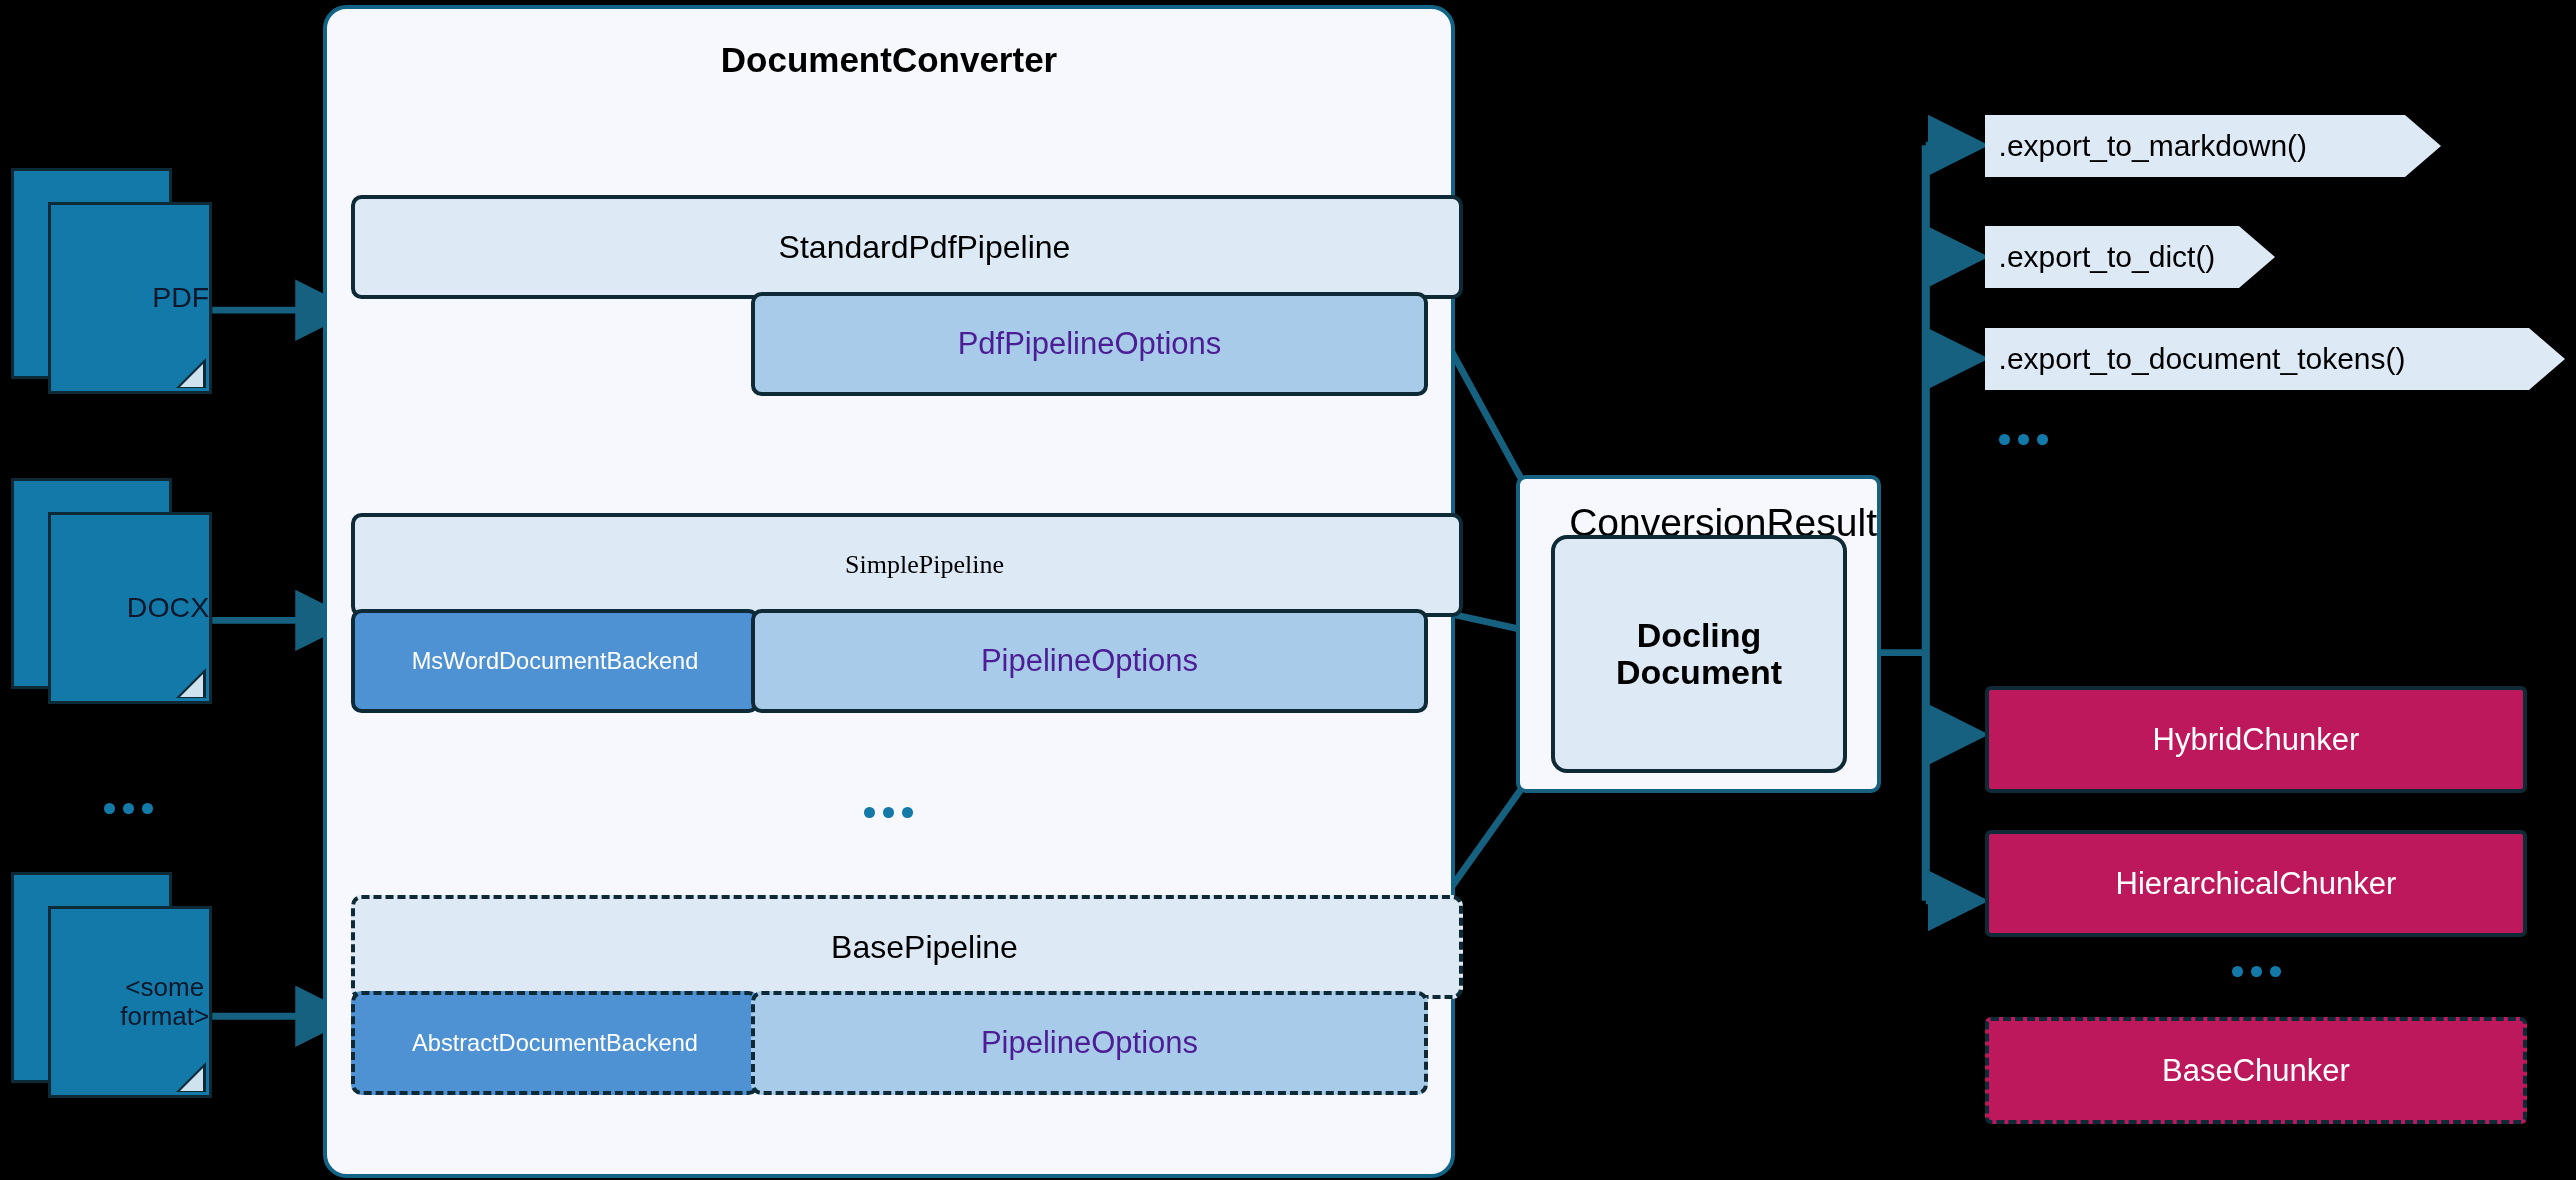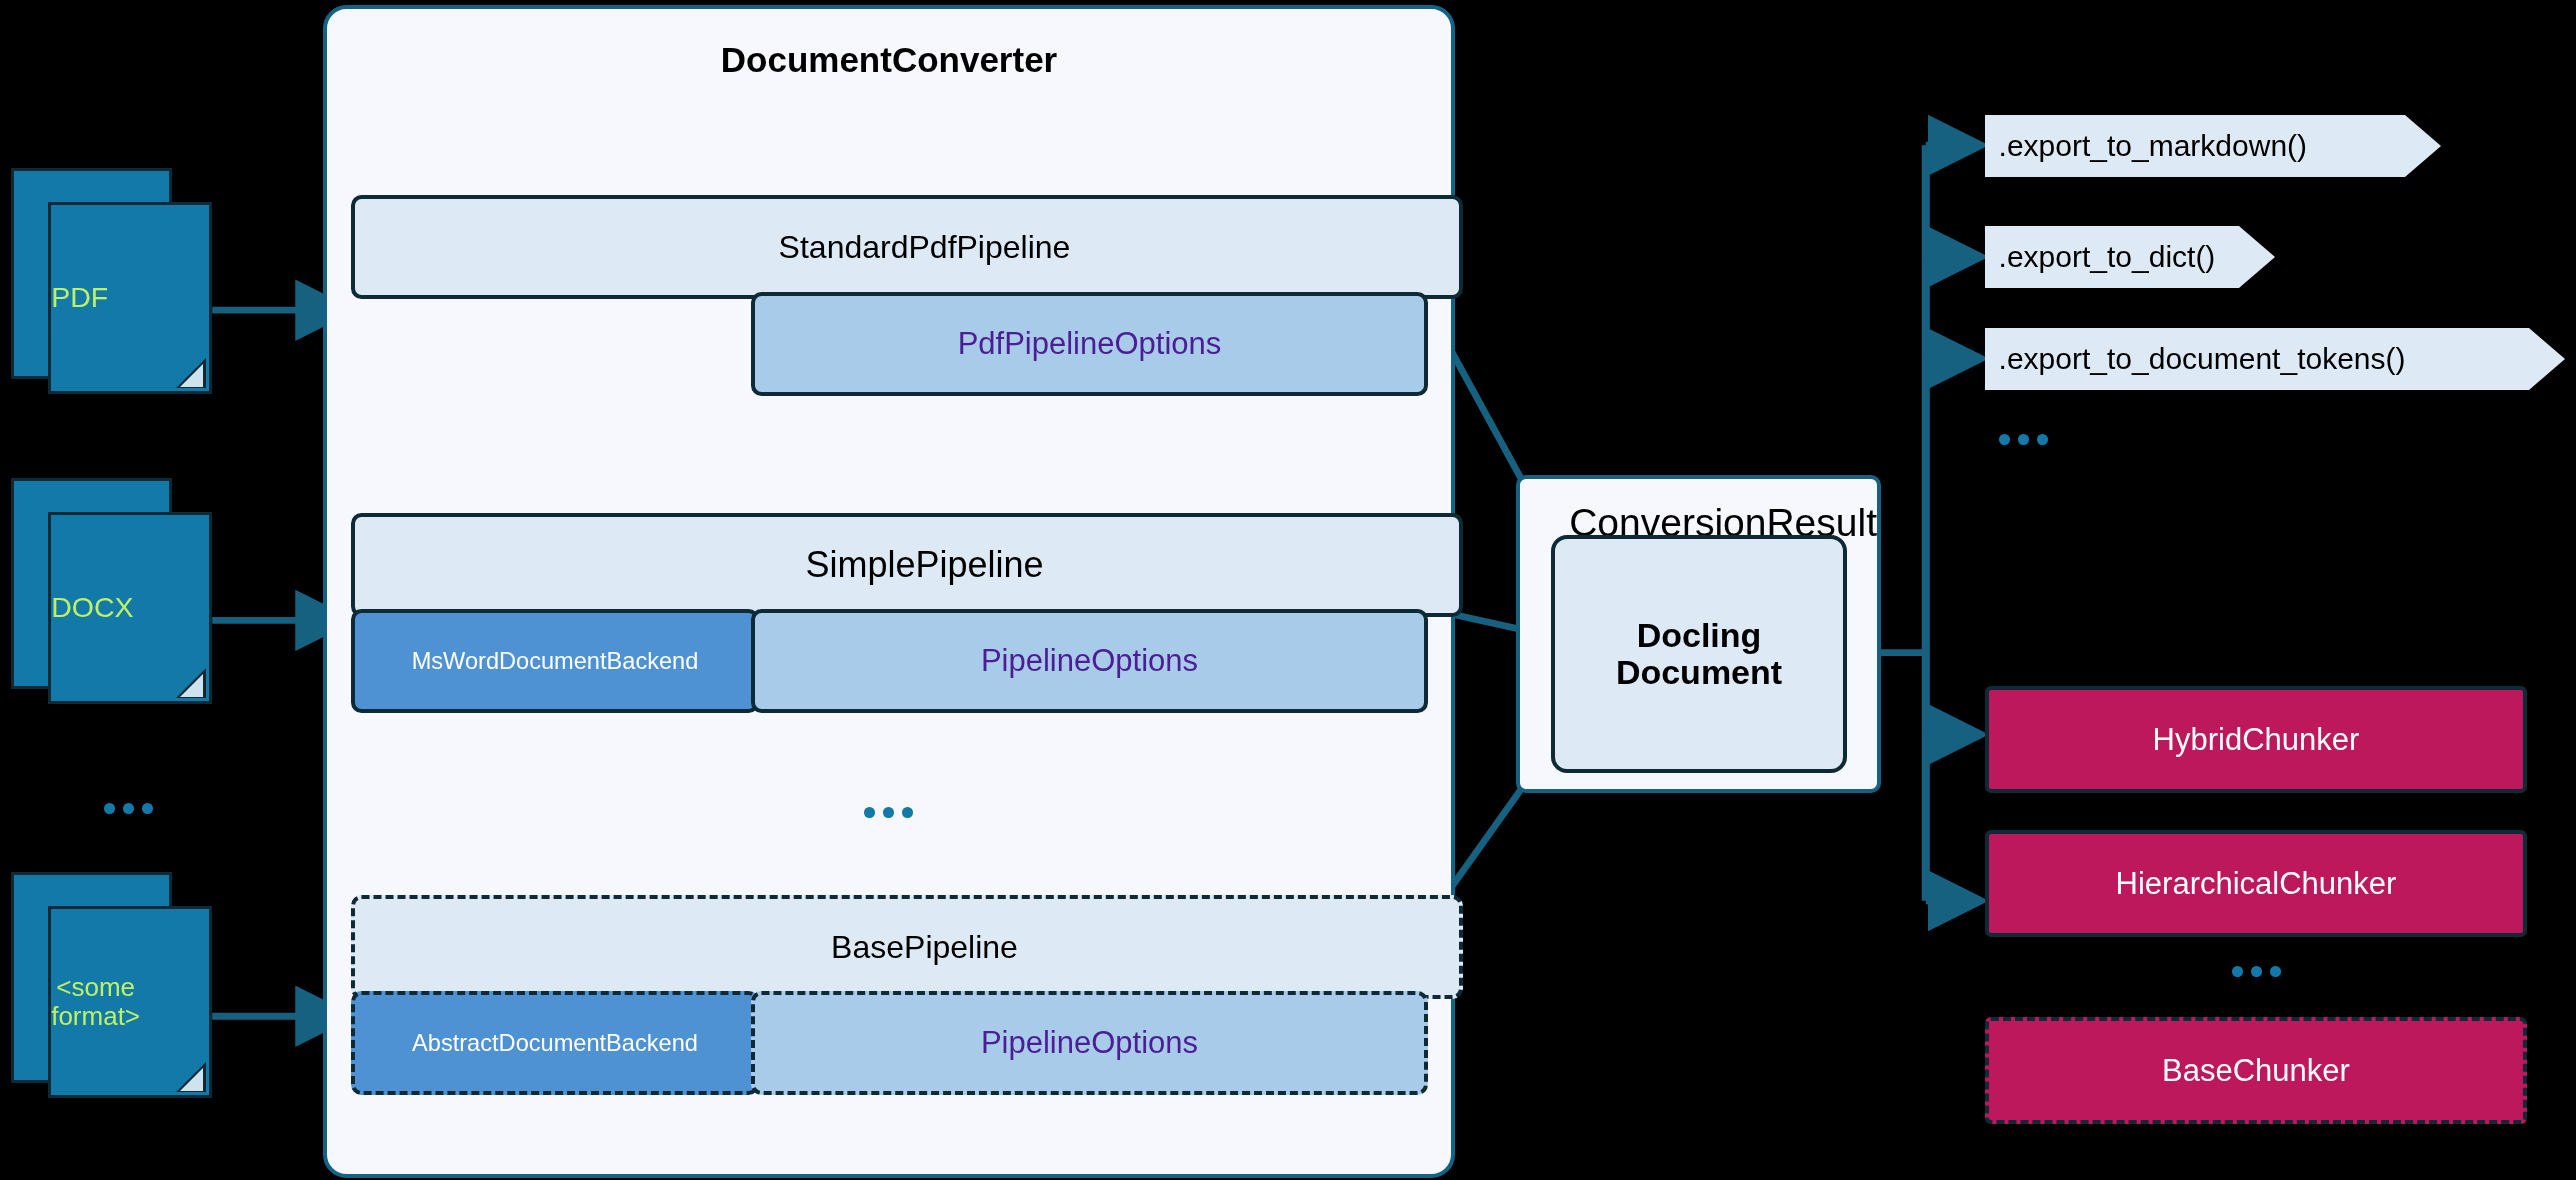--- a/index.html
+++ b/index.html
@@ -14,22 +14,22 @@
   
   .doc-icon{position:absolute;}
   .doc-back{
     position:absolute;left:0;top:0;
     background:#1279a8;border:3.7px solid #0d2a36;
   }
   .doc-front{
     position:absolute;
     background:#1279a8;
     border:3.7px solid #0d2a36;
-    display:flex;align-items:center;justify-content:flex-start;
-    color:#bef264;
+    display:flex;align-items:center;justify-content:flex-end;
+    color:#0f172a;
     text-align:center;
     line-height:1.12;
   }
   .doc-fold{
     position:absolute;
     width:0;height:0;
   }
 
   
   .converter{
@@ -206,21 +206,21 @@
     <div class="converter-title" style="top:31px;font-size:35px;">DocumentConverter</div>
   </div>
 
   <div class="pipe-head" style="left:351px;top:195px;width:1069px;height:96px;font-size:32px;">
     <span>StandardPdfPipeline</span>
   </div>
   <div class="pipe-options" style="left:751px;top:292px;width:669px;height:96px;font-size:31px;">
     <span>PdfPipelineOptions</span>
   </div>
 
-  <div class="pipe-head" style="left:351px;top:513px;width:1069px;height:96px;font-size:36px;">
+  <div class="pipe-head" style="left:351px;top:513px;width:1069px;height:96px;font-size:26px;font-family:Liberation Serif, serif;">
     <span>SimplePipeline</span>
   </div>
   <div class="pipe-backend" style="left:351px;top:609px;width:400px;height:96px;font-size:23.6px;">
     <span>MsWordDocumentBackend</span>
   </div>
   <div class="pipe-options" style="left:751px;top:609px;width:669px;height:96px;font-size:31px;">
     <span>PipelineOptions</span>
   </div>
 
   <div class="ellipsis" style="left:864px;top:807px;">

